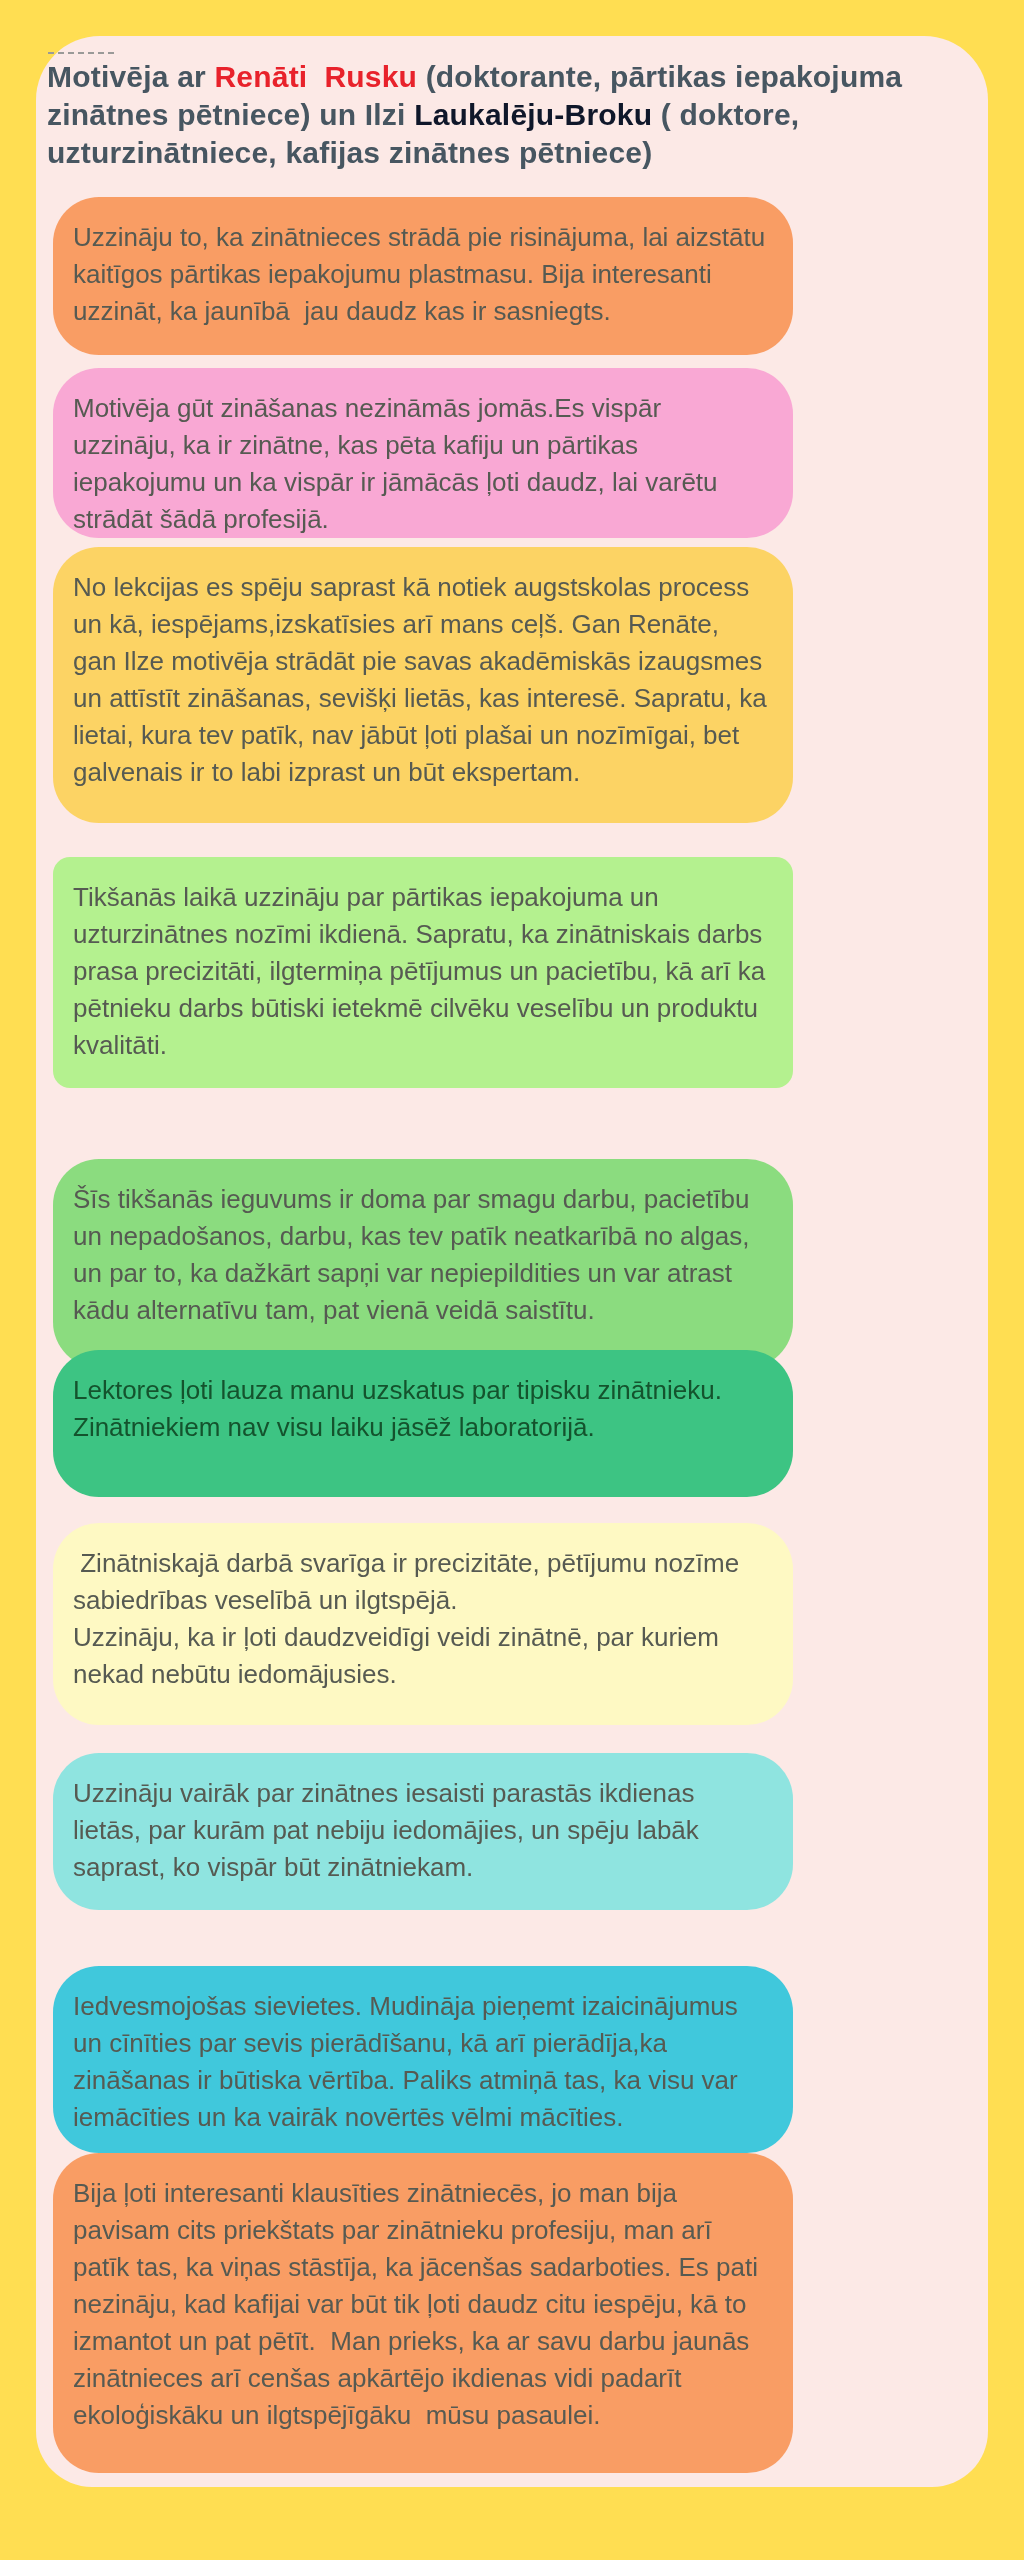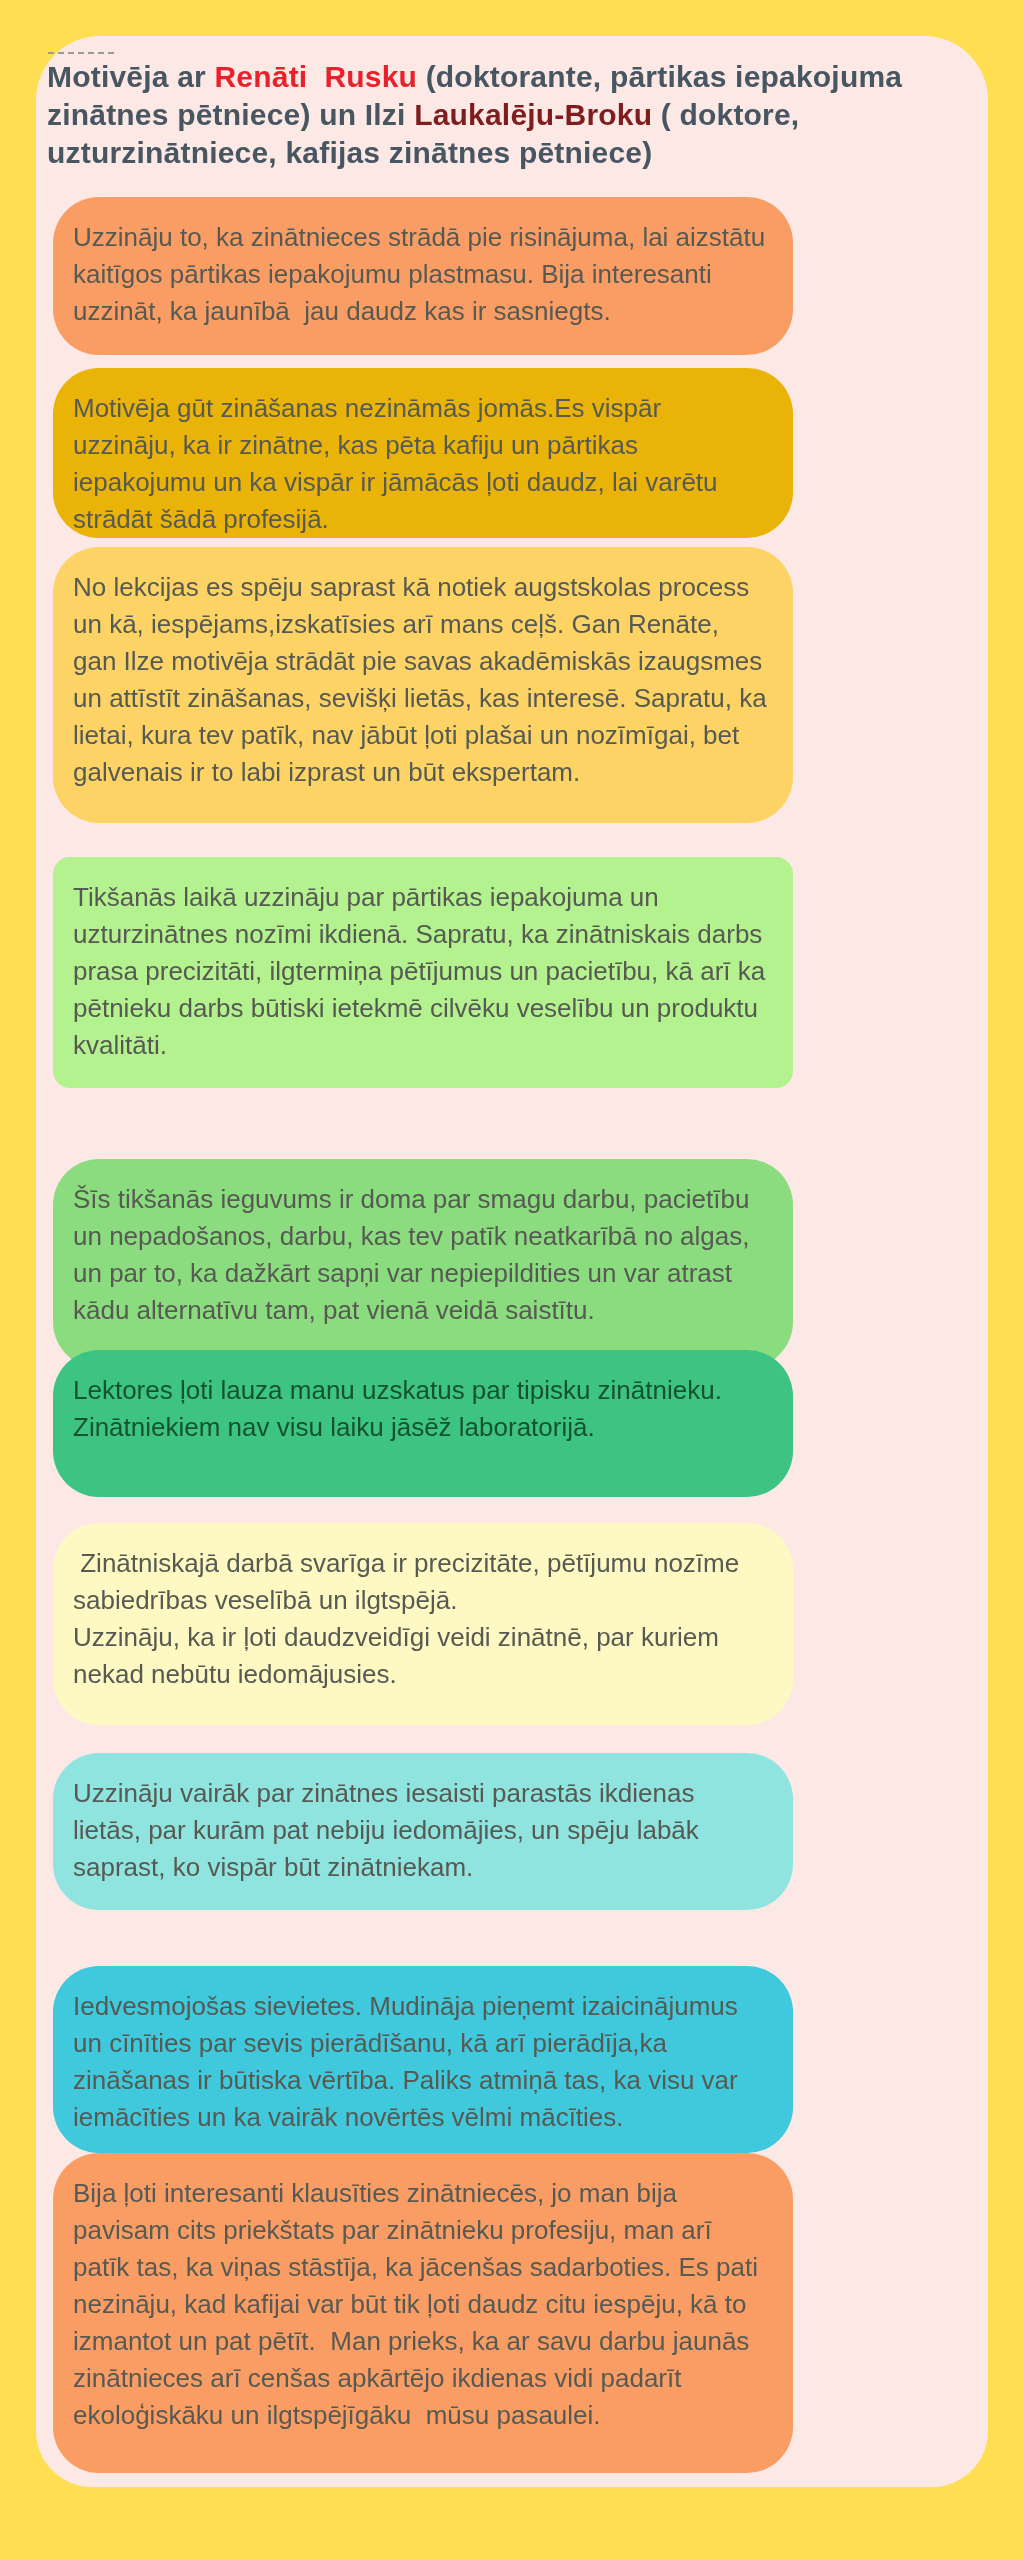--- a/index.html
+++ b/index.html
@@ -61,26 +61,26 @@
   .c7{top:1717px;min-height:157px;}
   .c8{top:1902px;min-height:187px;}
   .c9{top:2117px;min-height:320px;}
 </style>
 </head>
 <body>
 
 <div class="page" style="background: rgb(255, 222, 82);">
   <div class="panel" style="background: rgb(252, 233, 230);">
     <div class="dash"></div>
-    <h1 class="title" style="color: rgb(71, 86, 97);"><span>Motivēja ar </span><span class="red" style="color: rgb(232, 34, 43);">Renāti  Rusku</span><span> (doktorante, pārtikas iepakojuma zinātnes pētniece) un Ilzi </span><span class="red" style="color: #7f1d1d;">Laukalēju-Broku</span><span> ( doktore, uzturzinātniece, kafijas zinātnes pētniece)</span></h1>
+    <h1 class="title" style="color: rgb(71, 86, 97);"><span>Motivēja ar </span><span class="red" style="color: rgb(232, 34, 43);">Renāti  Rusku</span><span> (doktorante, pārtikas iepakojuma zinātnes pētniece) un Ilzi </span><span class="red" style="color: #0f172a;">Laukalēju-Broku</span><span> ( doktore, uzturzinātniece, kafijas zinātnes pētniece)</span></h1>
 
     <div class="card c0" style="background: rgb(249, 157, 100);">
       <p style="color: rgb(86, 90, 82);">Uzzināju to, ka zinātnieces strādā pie risinājuma, lai aizstātu kaitīgos pārtikas iepakojumu plastmasu. Bija interesanti uzzināt, ka jaunībā  jau daudz kas ir sasniegts.</p>
     </div>
-    <div class="card c1" style="background: #eab308;">
+    <div class="card c1" style="background: #f9a8d4;">
       <p style="color: rgb(86, 90, 82);">Motivēja gūt zināšanas nezināmās jomās.Es vispār uzzināju, ka ir zinātne, kas pēta kafiju un pārtikas iepakojumu un ka vispār ir jāmācās ļoti daudz, lai varētu  strādāt šādā profesijā.</p>
     </div>
     <div class="card c2" style="background: rgb(252, 211, 100);">
       <p style="color: rgb(86, 90, 82);">No lekcijas es spēju saprast kā notiek augstskolas process un kā, iespējams,izskatīsies arī mans ceļš. Gan Renāte, gan Ilze motivēja strādāt pie savas akadēmiskās izaugsmes un attīstīt zināšanas, sevišķi lietās, kas interesē. Sapratu, ka lietai, kura tev patīk, nav jābūt ļoti plašai un nozīmīgai, bet galvenais ir to labi izprast un būt ekspertam.</p>
     </div>
     <div class="card c3" style="background: rgb(180, 241, 143); border-radius: 17px;">
       <p style="color: rgb(86, 90, 82);">Tikšanās laikā uzzināju par pārtikas iepakojuma un uzturzinātnes nozīmi ikdienā. Sapratu, ka zinātniskais darbs prasa precizitāti, ilgtermiņa pētījumus un pacietību, kā arī ka pētnieku darbs būtiski ietekmē cilvēku veselību un produktu kvalitāti.</p>
     </div>
     <div class="card c4" style="background: rgb(139, 220, 127); margin-top: 36px;">
       <p style="color: rgb(86, 90, 82);">Šīs tikšanās ieguvums ir doma par smagu darbu, pacietību un nepadošanos, darbu, kas tev patīk neatkarībā no algas, un par to, ka dažkārt sapņi var nepiepildities un var atrast kādu alternatīvu tam, pat vienā veidā saistītu.</p>

